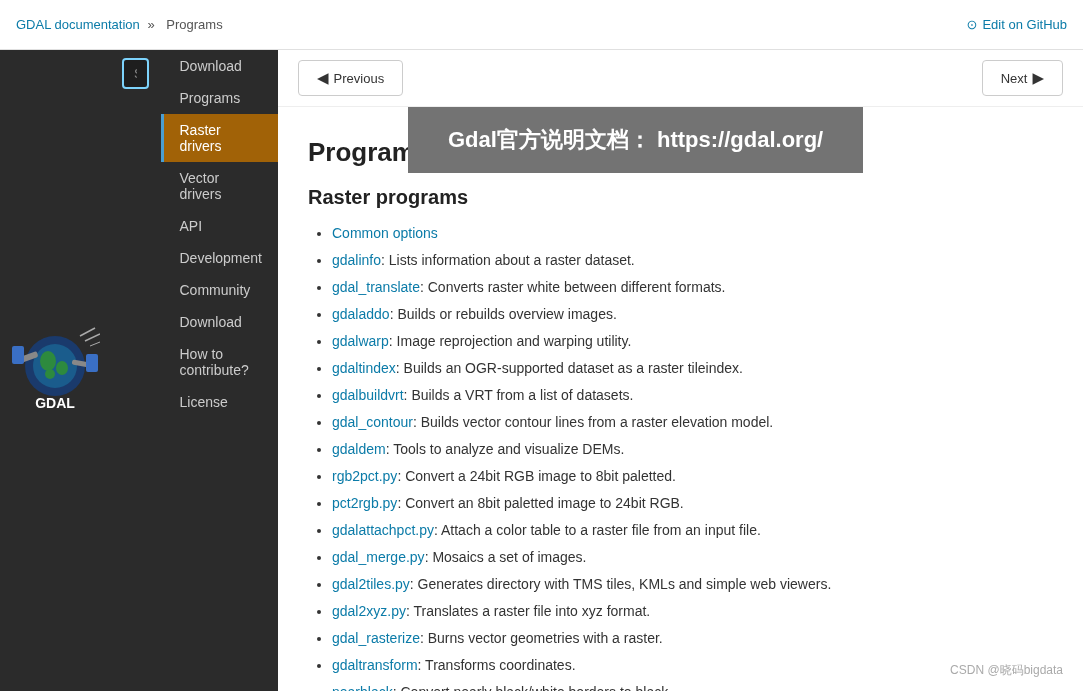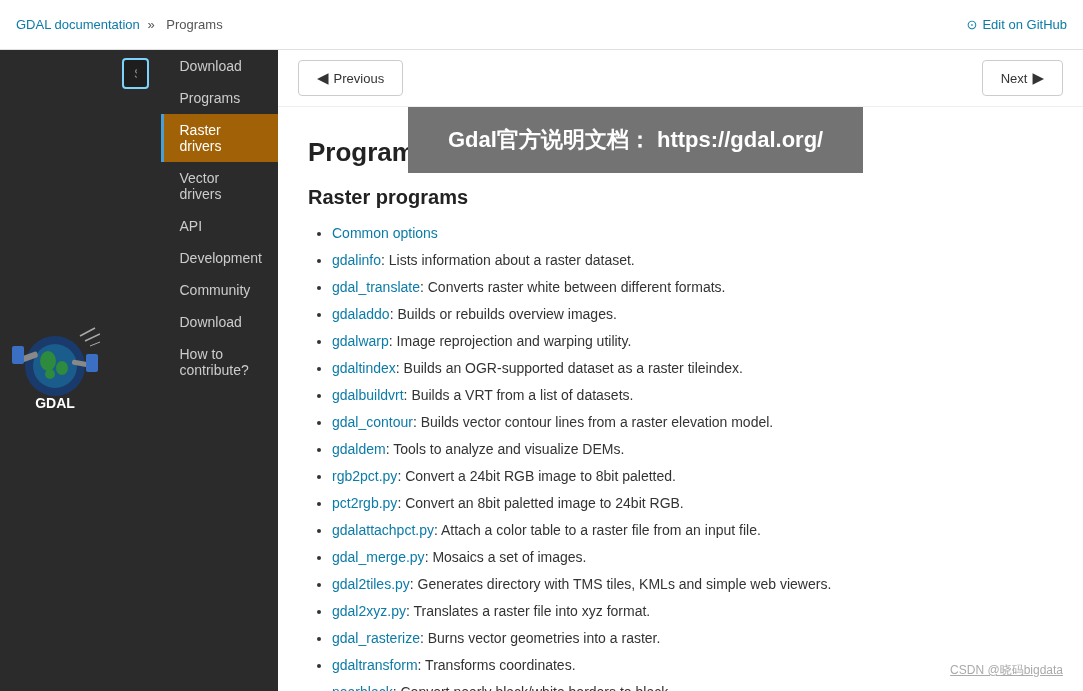--- a/index.html
+++ b/index.html
@@ -125,21 +125,20 @@
     }
     .item-list li a { color: #0b7ba8; text-decoration: none; }
 
     
     .watermark {
       position: fixed;
       bottom: 12px;
       right: 20px;
       font-size: 12px;
       color: #aaa;
-      text-decoration: underline;
     }
 
     
     .banner-wrapper {
       position: relative;
       height: 70px;
       overflow: visible;
     }
     .banner-inner {
       position: absolute;
@@ -208,20 +207,21 @@
       <div id="sidebar-items-container">
           <div class="sidebar-item">Download</div>
           <div class="sidebar-item">Programs</div>
           <div class="sidebar-item active">Raster drivers</div>
           <div class="sidebar-item">Vector drivers</div>
           <div class="sidebar-item">API</div>
           <div class="sidebar-item">Development</div>
           <div class="sidebar-item">Community</div>
           <div class="sidebar-item">Download</div>
           <div class="sidebar-item">How to contribute?</div>
+          <div class="sidebar-item">License</div>
         </div>
     </nav>
   </div>
 
   <div class="content-area">
 
     <div class="nav-buttons">
       <button class="nav-btn">
         <span class="arrow">◀</span>
         <span>Previous</span>
@@ -251,21 +251,21 @@
               <li><a href="#">gdaltindex</a><span>: Builds an OGR-supported dataset as a raster tileindex.</span></li>
               <li><a href="#">gdalbuildvrt</a><span>: Builds a VRT from a list of datasets.</span></li>
               <li><a href="#">gdal_contour</a><span>: Builds vector contour lines from a raster elevation model.</span></li>
               <li><a href="#">gdaldem</a><span>: Tools to analyze and visualize DEMs.</span></li>
               <li><a href="#">rgb2pct.py</a><span>: Convert a 24bit RGB image to 8bit paletted.</span></li>
               <li><a href="#">pct2rgb.py</a><span>: Convert an 8bit paletted image to 24bit RGB.</span></li>
               <li><a href="#">gdalattachpct.py</a><span>: Attach a color table to a raster file from an input file.</span></li>
               <li><a href="#">gdal_merge.py</a><span>: Mosaics a set of images.</span></li>
               <li><a href="#">gdal2tiles.py</a><span>: Generates directory with TMS tiles, KMLs and simple web viewers.</span></li>
               <li><a href="#">gdal2xyz.py</a><span>: Translates a raster file into xyz format.</span></li>
-              <li><a href="#">gdal_rasterize</a><span>: Burns vector geometries into a raster.</span></li>
+              <li><a href="#">gdal_rasterize</a><span>: Burns vector geometries with a raster.</span></li>
               <li><a href="#">gdaltransform</a><span>: Transforms coordinates.</span></li>
               <li><a href="#">nearblack</a><span>: Convert nearly black/white borders to black.</span></li>
             </ul>
           </div>
         </div>
     </div>
   </div>
 </div>
 
 <div class="watermark">CSDN @晓码bigdata</div>

